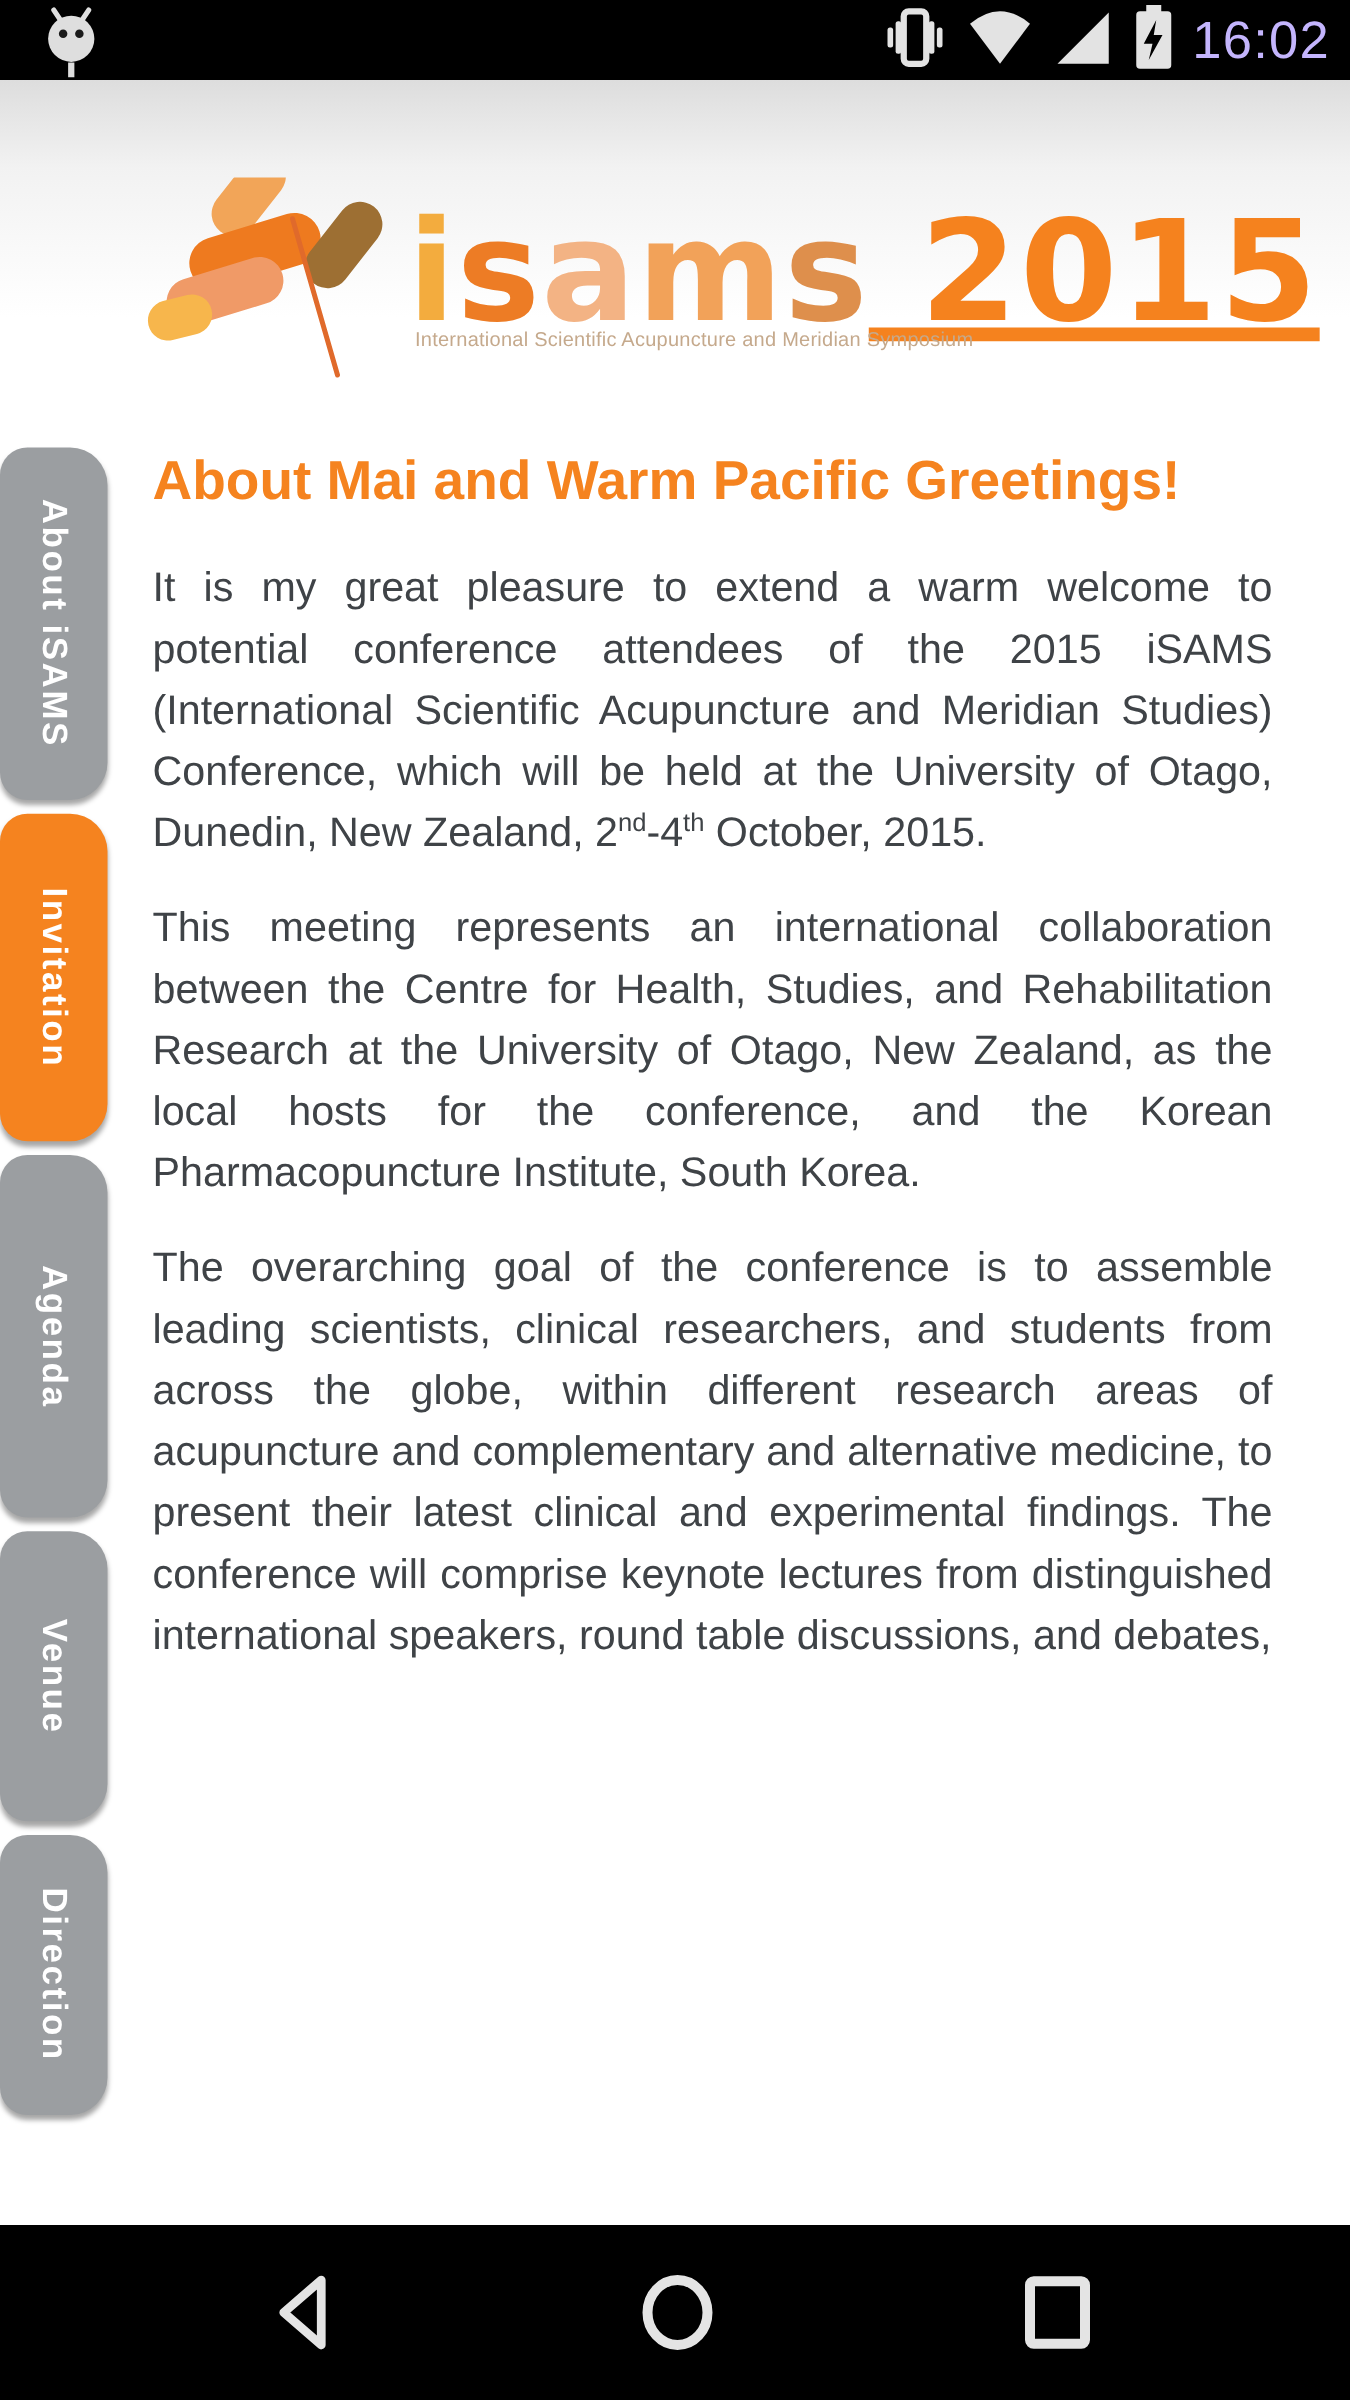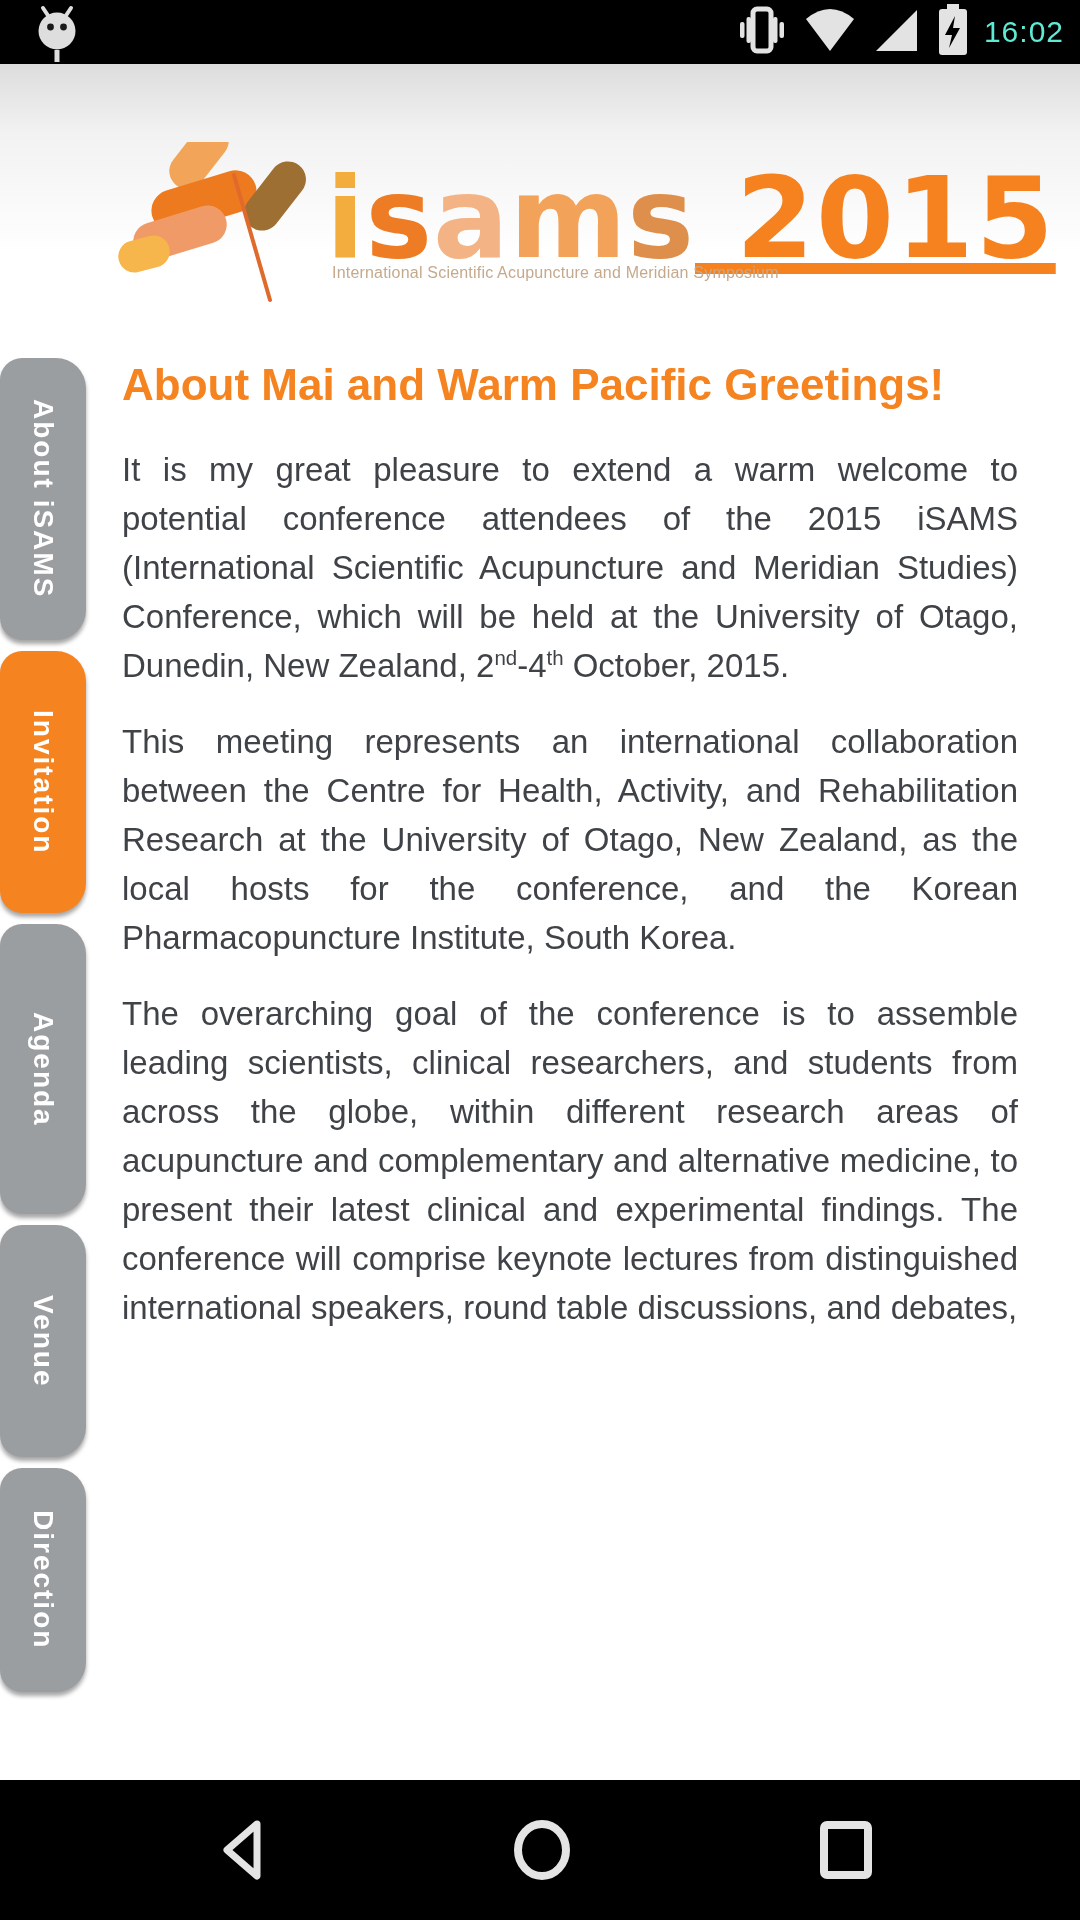--- a/index.html
+++ b/index.html
@@ -12,21 +12,21 @@
   .status-bar{
     position:absolute;top:0;left:0;width:1080px;height:64px;
     background:#000;display:flex;align-items:center;z-index:30;
   }
   .status-left{position:absolute;left:28px;top:4px;}
   .status-right{
     position:absolute;right:16px;top:0;height:64px;
     display:flex;align-items:center;gap:14px;
   }
   .status-time{
-    font-size:30px;color:#5eead4;letter-spacing:1px;line-height:64px;
+    font-size:42px;color:#c4b5fd;letter-spacing:1px;line-height:64px;
   }
   
   .logo-area{
     position:absolute;top:64px;left:0;width:1080px;height:200px;
     background:linear-gradient(180deg,#dddddd 0%,#f2f2f2 35%,#ffffff 95%);
   }
   .logo-icon{position:absolute;left:110px;top:78px;}
   .logo-word{
     position:absolute;left:326px;top:98px;
     font-family:"DejaVu Sans", sans-serif;
@@ -166,21 +166,21 @@
       </div>
       <div class="tab">
         <span class="tab-label">Direction</span>
       </div>
     </div>
 
   <div class="article">
     <h1>About Mai and Warm Pacific Greetings!</h1>
     <div id="article-body">
         <p><span>It is my great pleasure to extend a warm welcome to potential conference attendees of the 2015 iSAMS (International Scientific Acupuncture and Meridian Studies) Conference, which will be held at the University of Otago, Dunedin, New Zealand, 2</span><sup>nd</sup><span>-4</span><sup>th</sup><span> October, 2015.</span></p>
-        <p><span>This meeting represents an international collaboration between the Centre for Health, Activity, and Rehabilitation Research at the University of Otago, New Zealand, as the local hosts for the conference, and the Korean Pharmacopuncture Institute, South Korea.</span></p>
+        <p><span>This meeting represents an international collaboration between the Centre for Health, Studies, and Rehabilitation Research at the University of Otago, New Zealand, as the local hosts for the conference, and the Korean Pharmacopuncture Institute, South Korea.</span></p>
         <p><span>The overarching goal of the conference is to assemble leading scientists, clinical researchers, and students from across the globe, within different research areas of acupuncture and complementary and alternative medicine, to present their latest clinical and experimental findings. The conference will comprise keynote lectures from distinguished international speakers, round table discussions, and debates,</span></p>
       </div>
   </div>
 
   <div class="nav-bar">
     <div class="nav-btn nav-back">
       <svg width="70" height="70" viewBox="0 0 70 70">
         <path d="M47 9 L17 35 L47 61 Z" fill="none" stroke="#e4e4e4" stroke-width="7" stroke-linejoin="round"></path>
       </svg>
     </div>

